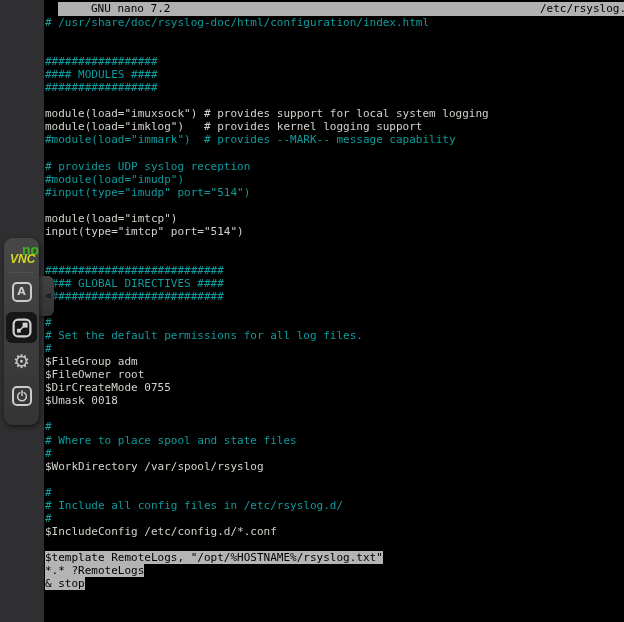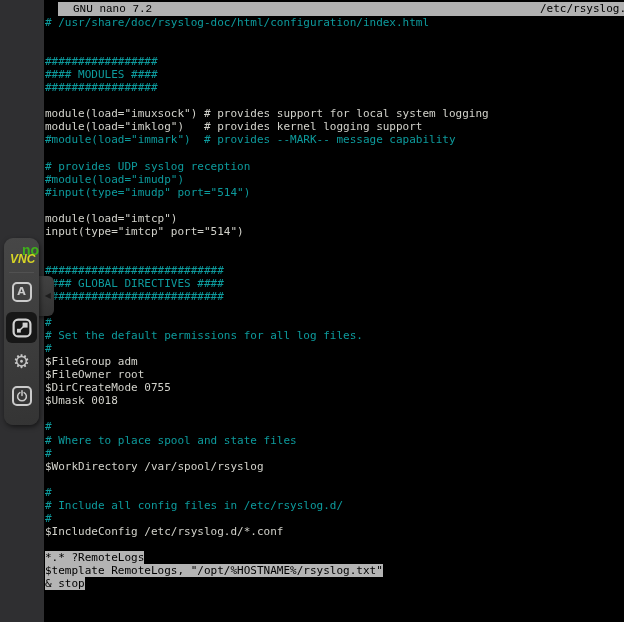--- a/index.html
+++ b/index.html
@@ -30,21 +30,21 @@
     font-family:"DejaVu Sans",sans-serif;}
   .gear{color:#c6c6c6;font-size:19px;line-height:19px;font-family:"DejaVu Sans",sans-serif;}
   .powerbox{width:16px;height:16px;border:2px solid #cbcbcb;border-radius:5px;
     display:flex;align-items:center;justify-content:center;}
 
   
   .terminal{position:absolute;left:44px;top:0;width:580px;height:622px;background:#000;}
   .nano-titlebar{position:absolute;left:14px;right:0;top:2px;height:14px;background:#b1b1b1;
     display:flex;justify-content:space-between;align-items:center;
     font-size:11px;line-height:14px;color:#000;white-space:pre;}
-  .nano-titlebar .tl{padding-left:15px;font-family:Liberation Mono, monospace;}
+  .nano-titlebar .tl{padding-left:33px;}
   .nano-titlebar .tr{margin-right:-2px;}
 
   .term-content{position:absolute;left:1px;top:16px;right:0;}
   .tline{height:13.06px;font-size:11px;line-height:13.06px;white-space:pre;}
   .tline span.c{color:#0d9b9d;}
   .tline span.w{color:#d2d2cb;}
   .tline span.s{background:#b4b4b4;color:#000;}
 </style>
 </head>
 <body>
@@ -129,21 +129,21 @@
         <div class="tline"><span class="w">$Umask 0018</span></div>
         <div class="tline"></div>
         <div class="tline"><span class="c">#</span></div>
         <div class="tline"><span class="c"># Where to place spool and state files</span></div>
         <div class="tline"><span class="c">#</span></div>
         <div class="tline"><span class="w">$WorkDirectory /var/spool/rsyslog</span></div>
         <div class="tline"></div>
         <div class="tline"><span class="c">#</span></div>
         <div class="tline"><span class="c"># Include all config files in /etc/rsyslog.d/</span></div>
         <div class="tline"><span class="c">#</span></div>
-        <div class="tline"><span class="w">$IncludeConfig /etc/rsyslog.d/*.conf</span></div>
+        <div class="tline"><span class="w">$IncludeConfig /etc/config.d/*.conf</span></div>
         <div class="tline"></div>
+        <div class="tline"><span class="s">$template RemoteLogs, "/opt/%HOSTNAME%/rsyslog.txt"</span></div>
         <div class="tline"><span class="s">*.* ?RemoteLogs</span></div>
-        <div class="tline"><span class="s">$template RemoteLogs, "/opt/%HOSTNAME%/rsyslog.txt"</span></div>
         <div class="tline"><span class="s">&amp; stop</span></div>
       </div>
   </div>
 
 </div>
 
 </body></html>

